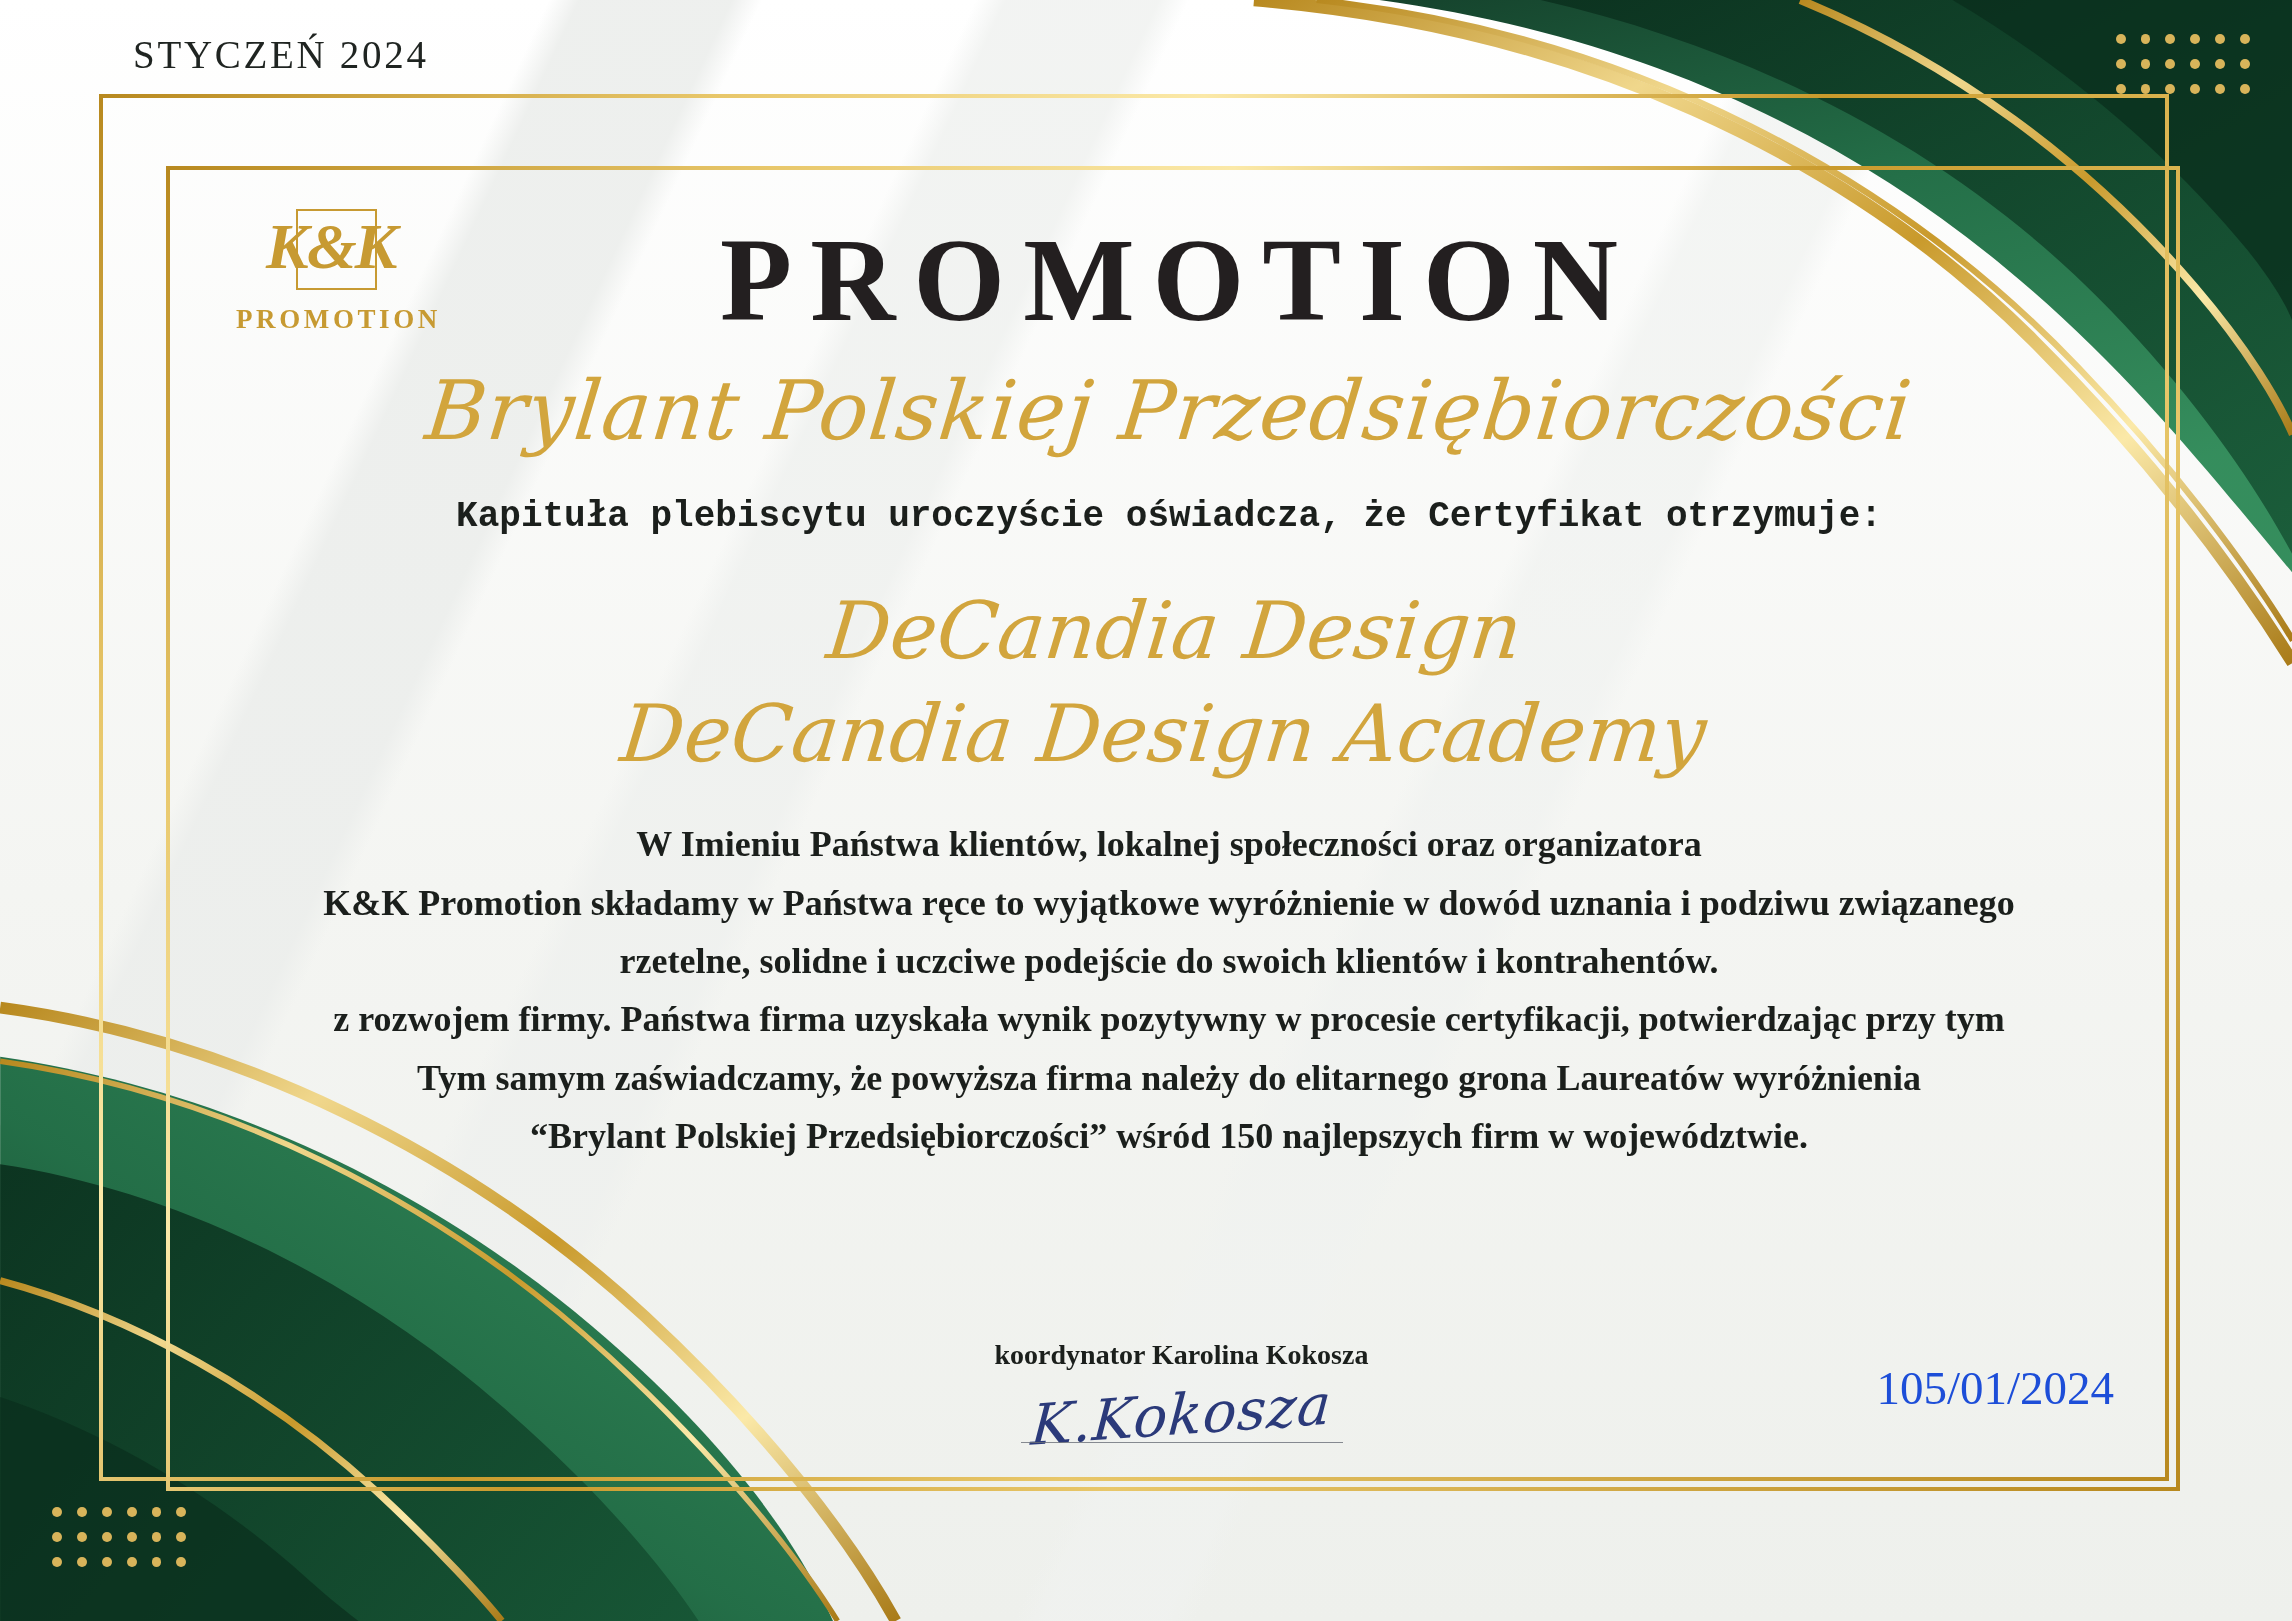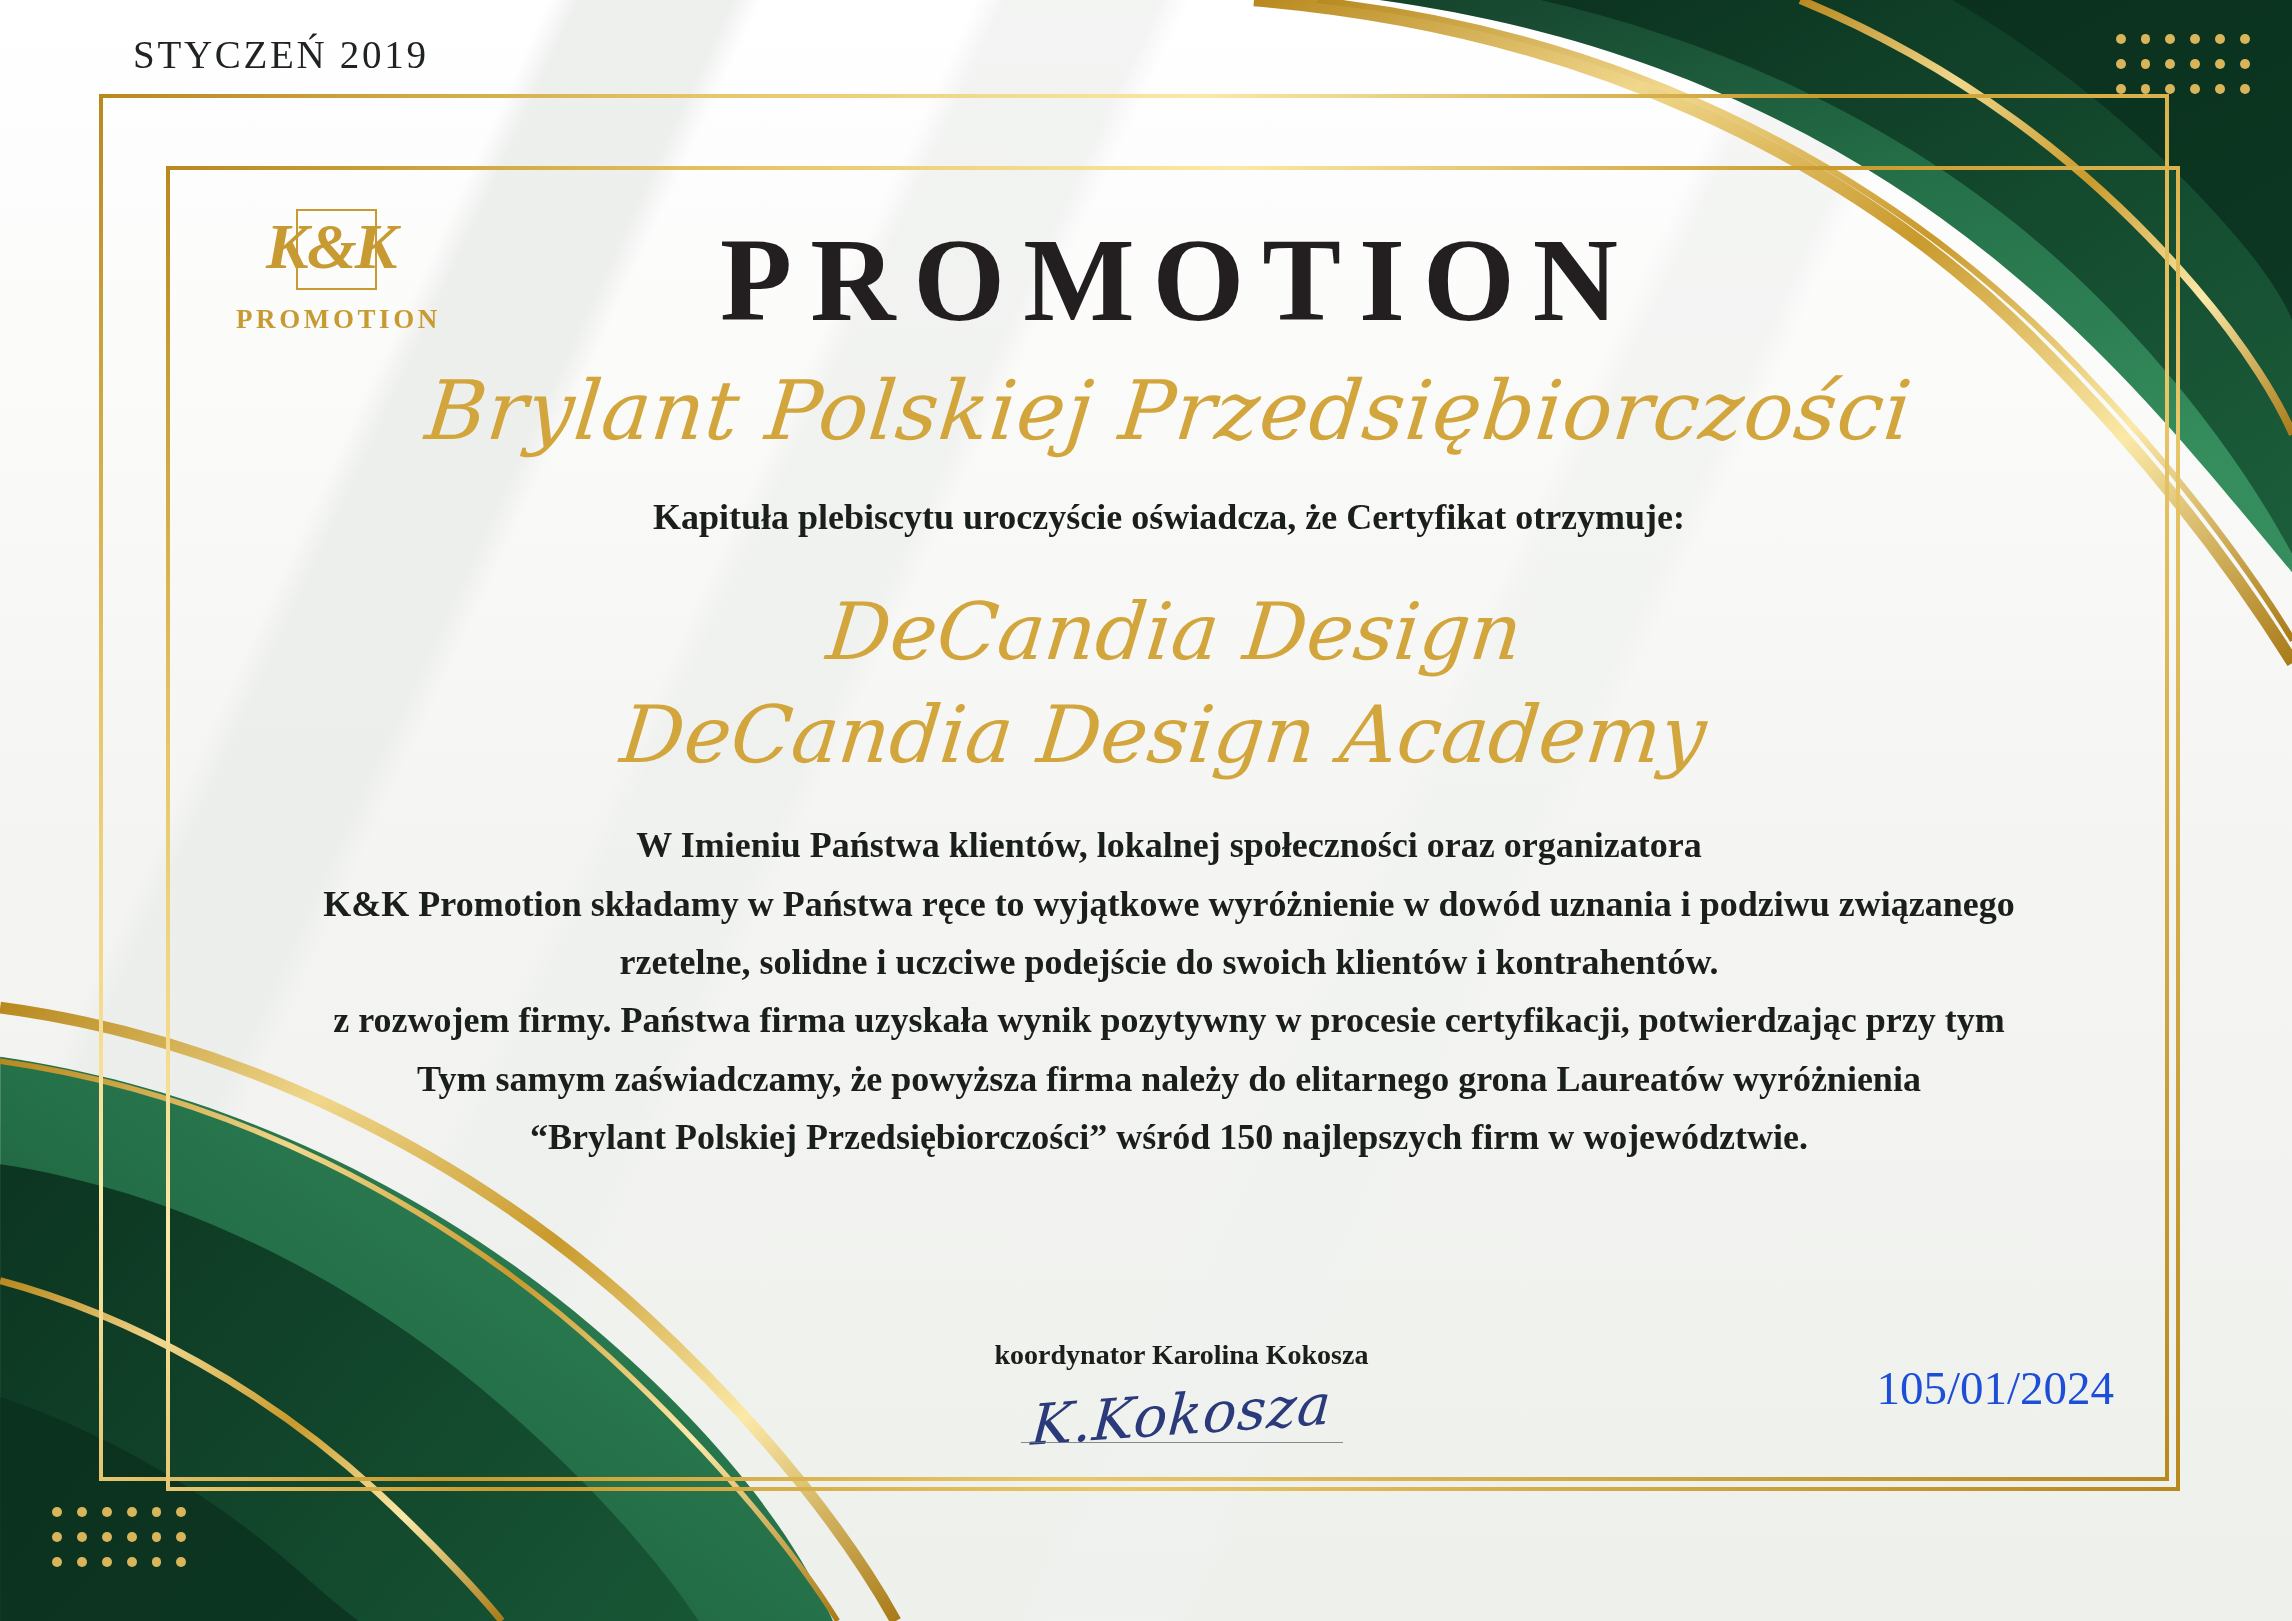--- a/index.html
+++ b/index.html
@@ -172,21 +172,21 @@
     font-family: "DejaVu Serif", serif;
     font-style: italic;
     font-size: 82px;
     line-height: 1.18;
     color: #d2a53d;
     margin: 16px 0 9px 0;
     letter-spacing: 0.9px;
     transform: skewX(-6deg);
   }
   .declaration {
-    font-family: Liberation Serif, serif;
+    font-family: Liberation Mono, monospace;
     font-weight: bold;
     font-size: 36px;
     color: #1b1f1c;
     margin: 36px 0 0 0;
   }
   .recipient {
     font-family: "DejaVu Serif", serif;
     font-style: italic;
     font-size: 79px;
     line-height: 1.30;
@@ -341,21 +341,21 @@
       <span class="dot"></span>
       <span class="dot"></span>
       <span class="dot"></span>
       <span class="dot"></span>
       <span class="dot"></span>
   </div>
 
   <div class="frame-outer"></div>
   <div class="frame-inner"></div>
 
-  <div class="issue-month">STYCZEŃ 2019</div>
+  <div class="issue-month">STYCZEŃ 2024</div>
 
   <div class="logo">
     <div class="mark">
       <div class="box"></div>
       <div class="kk">K&amp;K</div>
     </div>
     <div class="word">PROMOTION</div>
   </div>
 
   <div class="content">

